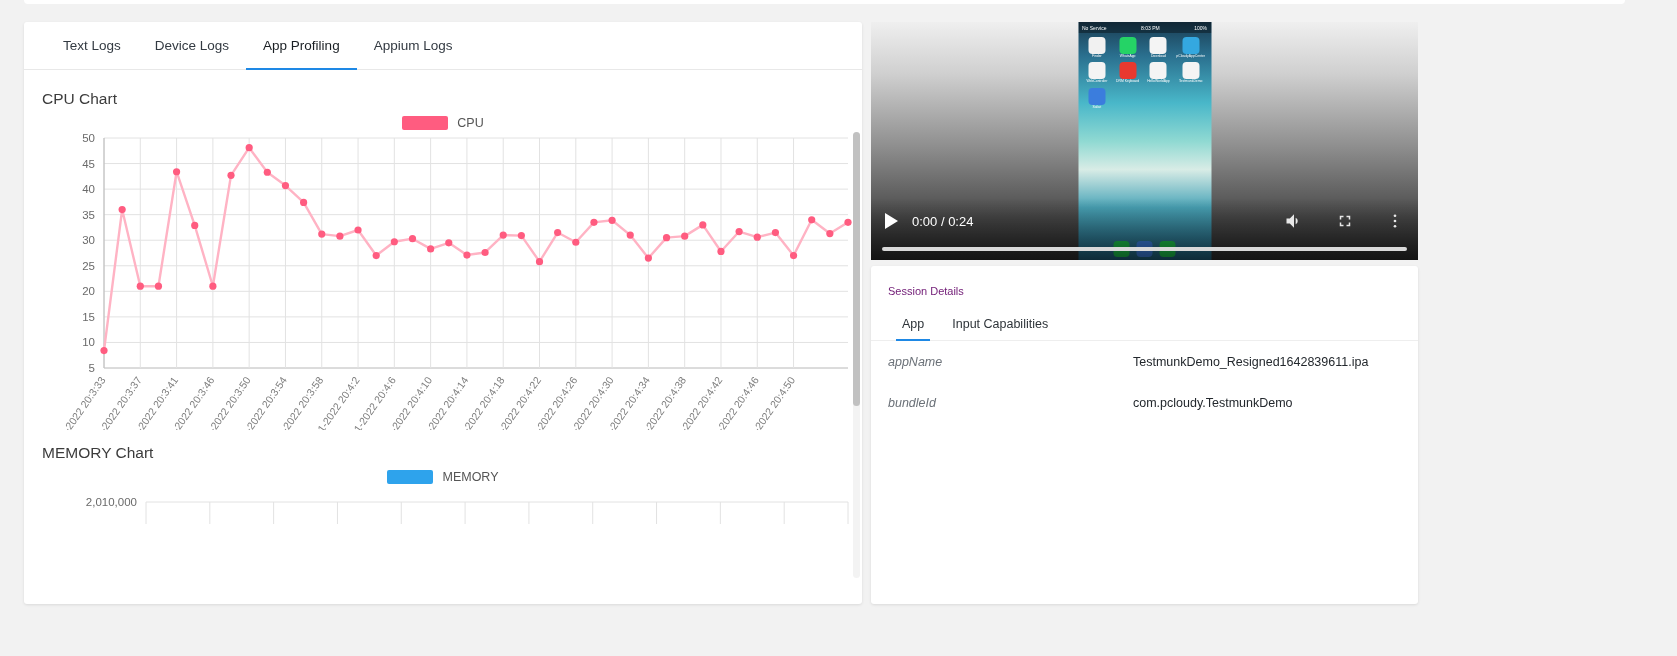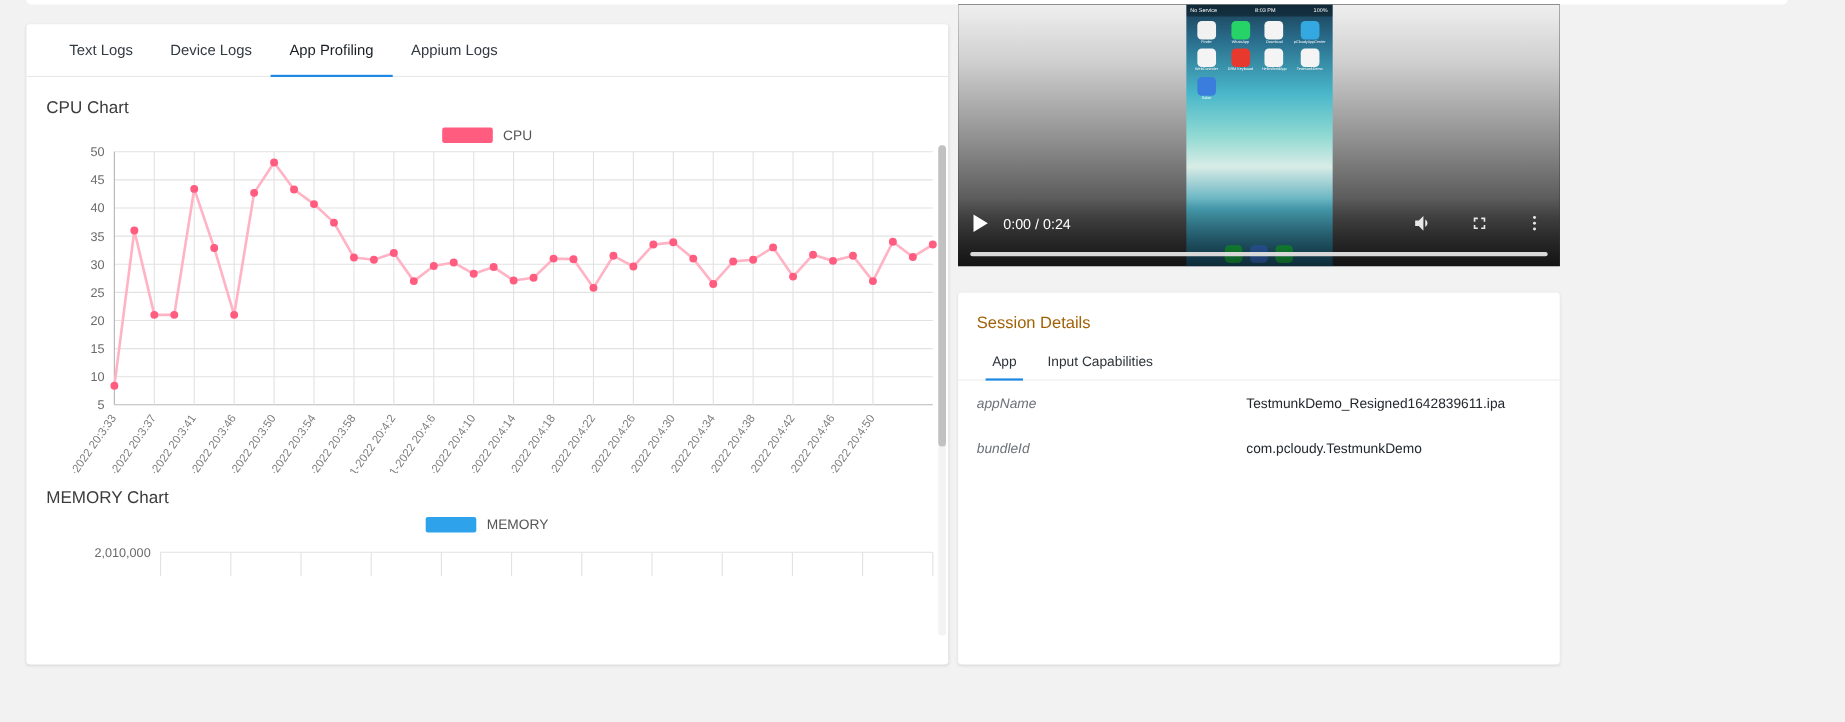--- a/index.html
+++ b/index.html
@@ -77,21 +77,21 @@
 
   .plot-wrap { position: relative; margin-left: 18px; }
   svg { display: block; }
   .ytick { font-size: 11.5px; fill: #6a6a6a; font-family: "Liberation Sans", sans-serif; }
   .xtick { font-size: 10.5px; fill: #7d7d7d; font-family: "Liberation Sans", sans-serif; }
   .grid { stroke: #e2e2e2; stroke-width: 1; }
   .axisline { stroke: #b8b8b8; stroke-width: 1; }
 
   
   .video-card {
-    position: absolute; left: 871px; top: 4px;
+    position: absolute; left: 871px; top: 22px;
     width: 547px; height: 238px;
     background: #000; overflow: hidden;
   }
   .video-bg {
     position: absolute; inset: 0;
     background: linear-gradient(180deg,#efefef 0%,#cfcfcf 22%,#8f8f8f 52%,#4a4a4a 82%,#2c2c2c 100%);
   }
   .phone {
     position: absolute; left: 50%; transform: translateX(-50%);
     top: 0; width: 133px; height: 238px;
@@ -135,21 +135,21 @@
     height: 4px; background: #d9d9d9; border-radius: 2px;
   }
 
   .session-card {
     position: absolute; left: 871px; top: 266px;
     width: 547px; height: 338px;
     background: #fff; border-radius: 3px;
     box-shadow: 0 1px 3px rgba(0,0,0,.10);
     overflow: hidden;
   }
-  .session-title { font-size: 15px; color: #a16207; margin: 19px 0 0 17px; }
+  .session-title { font-size: 11px; color: #701a75; margin: 19px 0 0 17px; }
   .stabs {
     margin: 14px 0 0 0; padding: 0 17px;
     display: flex; border-bottom: 1px solid #eee;
   }
   .stab {
     padding: 6px 14px 9px 14px; font-size: 12.5px; color: #2e3439;
     position: relative; cursor: pointer; white-space: nowrap; text-align: center;
   }
   .stab.active::after {
     content: ""; position: absolute; left: 8px; right: 8px; bottom: -1px;

